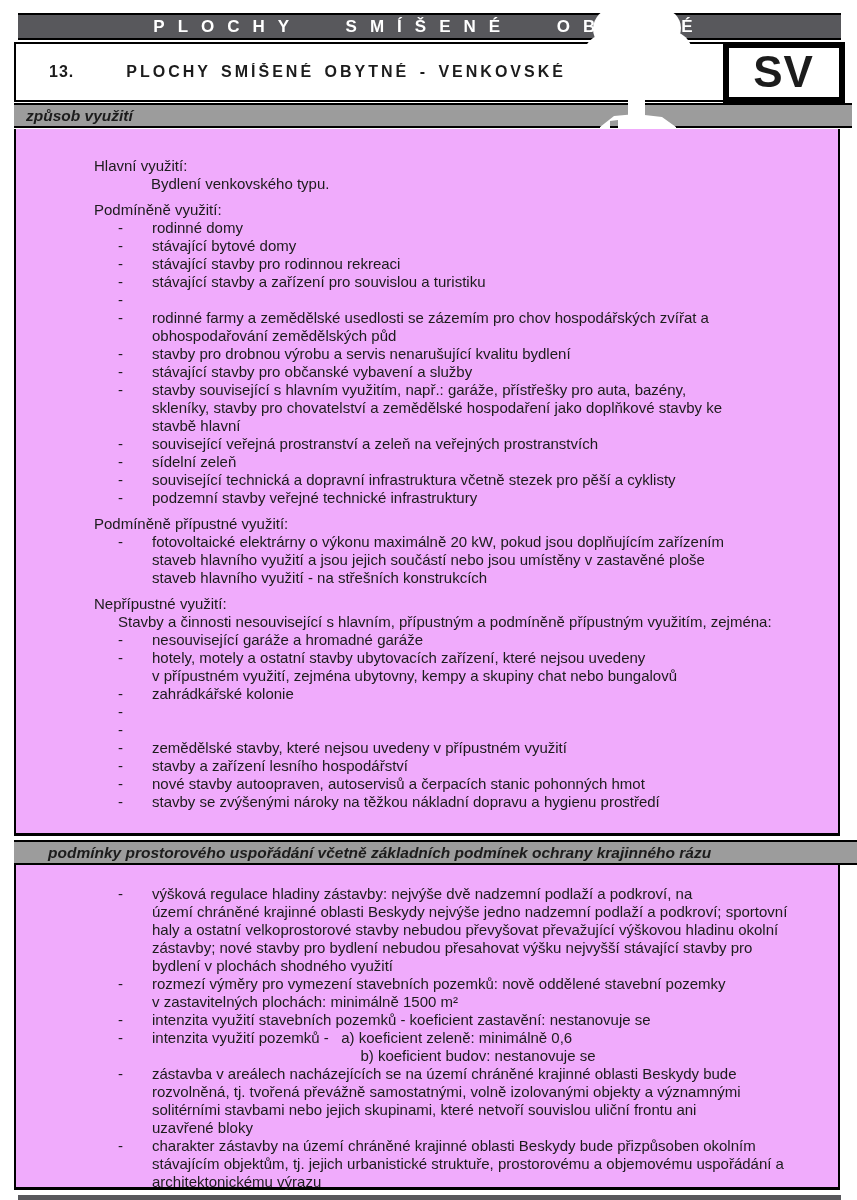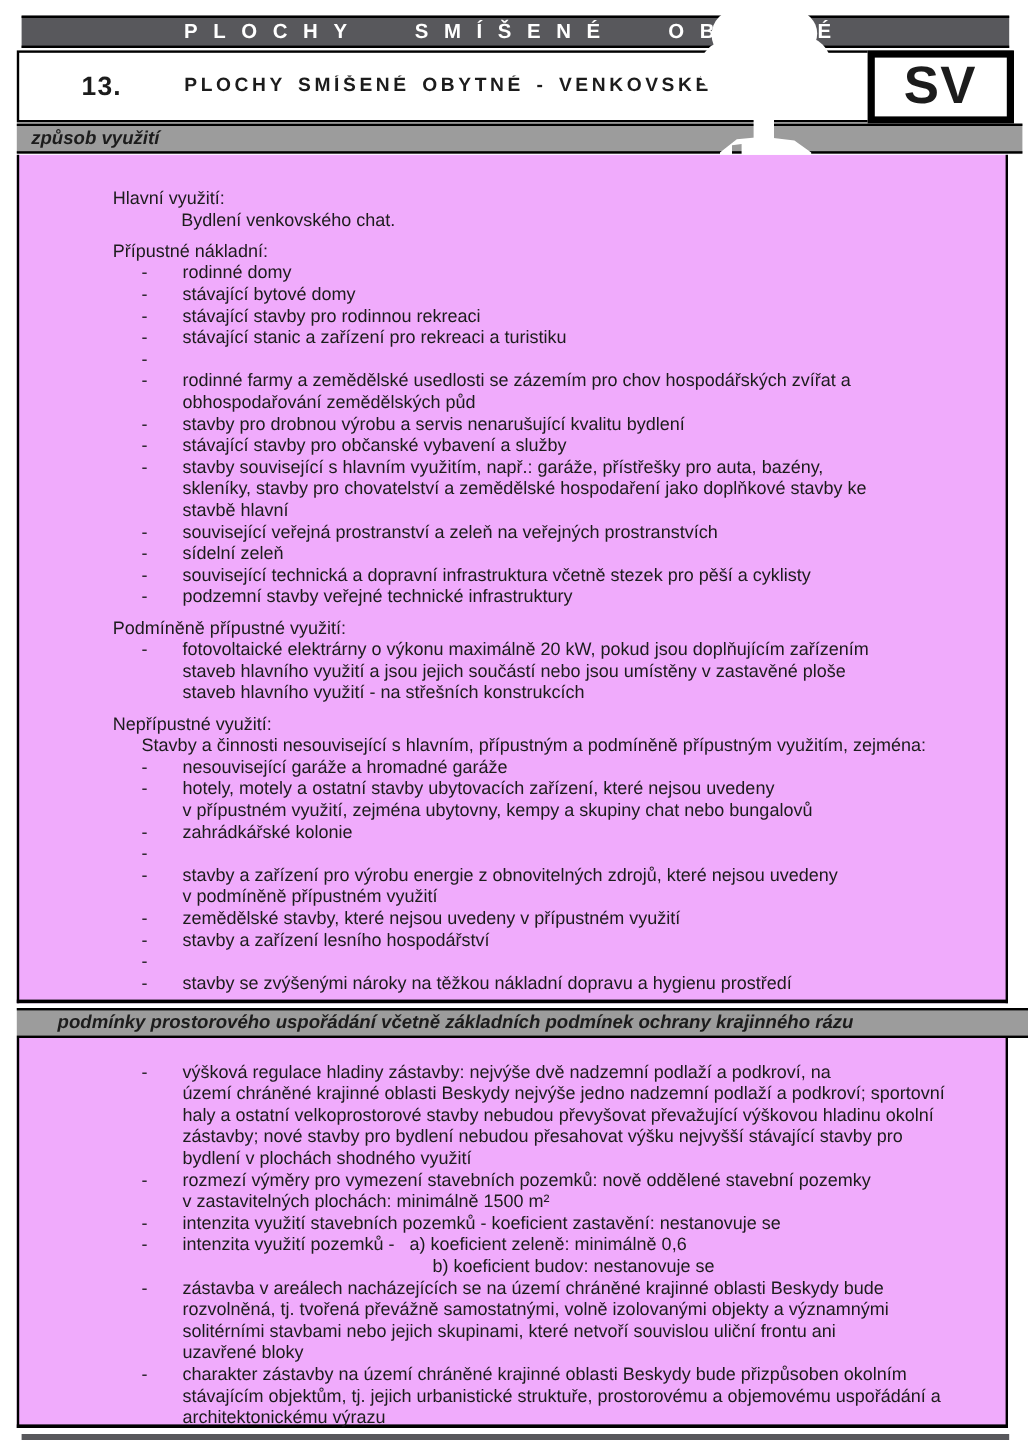--- a/index.html
+++ b/index.html
@@ -19,21 +19,21 @@
     color:#fff;font-weight:bold;font-size:17px;
     letter-spacing:13px;word-spacing:26px;white-space:nowrap;
     z-index:1;
   }
   .title-row{
     position:absolute;left:14px;top:42px;width:826px;height:56px;
     background:#fff;border:2.5px solid #000;
     display:flex;align-items:center;
     z-index:1;
   }
-  .section-number{font-weight:bold;font-size:22px;margin-left:52px;letter-spacing:1px;}
+  .section-number{font-weight:bold;font-size:16px;margin-left:33px;letter-spacing:1px;}
   .section-title{
     font-weight:bold;font-size:16px;letter-spacing:3px;word-spacing:3px;
     margin-left:52px;white-space:nowrap;overflow:hidden;
   }
   .code-badge{
     position:absolute;top:-2.5px;right:-2.5px;bottom:-2.5px;width:110px;
     border:6px solid #000;background:#fff;
     display:flex;align-items:center;justify-content:center;
     font-weight:bold;font-size:44px;letter-spacing:1px;text-align:center;
   }
@@ -112,37 +112,37 @@
     <span>SV</span>
   </div>
 </div>
 
 <div class="section-bar bar-usage">
   <span>způsob využití</span>
 </div>
 
 <div class="content-box box-usage">
     <div class="blk-heading">Hlavní využití:</div>
-    <div class="blk-plain">Bydlení venkovského chat.</div>
-    <div class="blk-heading">Přípustné nákladní:</div>
+    <div class="blk-plain">Bydlení venkovského typu.</div>
+    <div class="blk-heading">Podmíněně využití:</div>
     <div class="bullet-row">
       <span class="dash">-</span>
       <div class="btext">rodinné domy</div>
     </div>
     <div class="bullet-row">
       <span class="dash">-</span>
       <div class="btext">stávající bytové domy</div>
     </div>
     <div class="bullet-row">
       <span class="dash">-</span>
       <div class="btext">stávající stavby pro rodinnou rekreaci</div>
     </div>
     <div class="bullet-row">
       <span class="dash">-</span>
-      <div class="btext">stávající stanic a zařízení pro rekreaci a turistiku</div>
+      <div class="btext">stávající stavby a zařízení pro souvislou a turistiku</div>
     </div>
     <div class="bullet-row">
       <span class="dash">-</span>
     </div>
     <div class="bullet-row">
       <span class="dash">-</span>
       <div class="btext">rodinné farmy a zemědělské usedlosti se zázemím pro chov hospodářských zvířat a
 obhospodařování zemědělských půd</div>
     </div>
     <div class="bullet-row">
@@ -195,33 +195,32 @@
     </div>
     <div class="bullet-row">
       <span class="dash">-</span>
       <div class="btext">zahrádkářské kolonie</div>
     </div>
     <div class="bullet-row">
       <span class="dash">-</span>
     </div>
     <div class="bullet-row">
       <span class="dash">-</span>
-      <div class="btext">stavby a zařízení pro výrobu energie z obnovitelných zdrojů, které nejsou uvedeny
-v podmíněně přípustném využití</div>
     </div>
     <div class="bullet-row">
       <span class="dash">-</span>
       <div class="btext">zemědělské stavby, které nejsou uvedeny v přípustném využití</div>
     </div>
     <div class="bullet-row">
       <span class="dash">-</span>
       <div class="btext">stavby a zařízení lesního hospodářství</div>
     </div>
     <div class="bullet-row">
       <span class="dash">-</span>
+      <div class="btext">nové stavby autoopraven, autoservisů a čerpacích stanic pohonných hmot</div>
     </div>
     <div class="bullet-row">
       <span class="dash">-</span>
       <div class="btext">stavby se zvýšenými nároky na těžkou nákladní dopravu a hygienu prostředí</div>
     </div>
   </div>
 
 <div class="section-bar bar-conditions">
   <span>podmínky prostorového uspořádání včetně základních podmínek ochrany krajinného rázu</span>
 </div>

